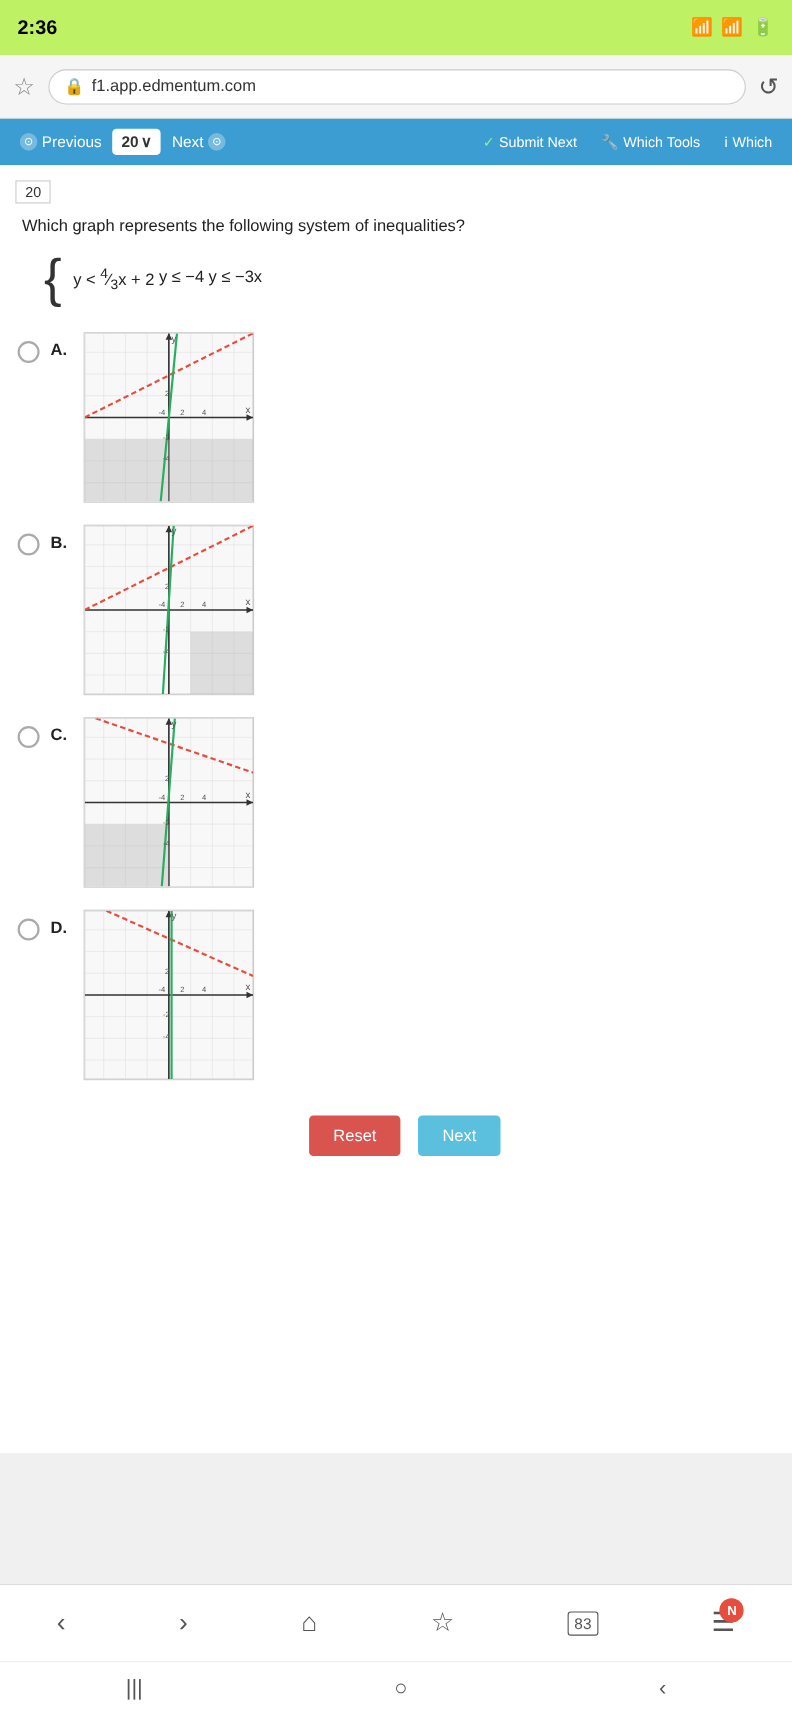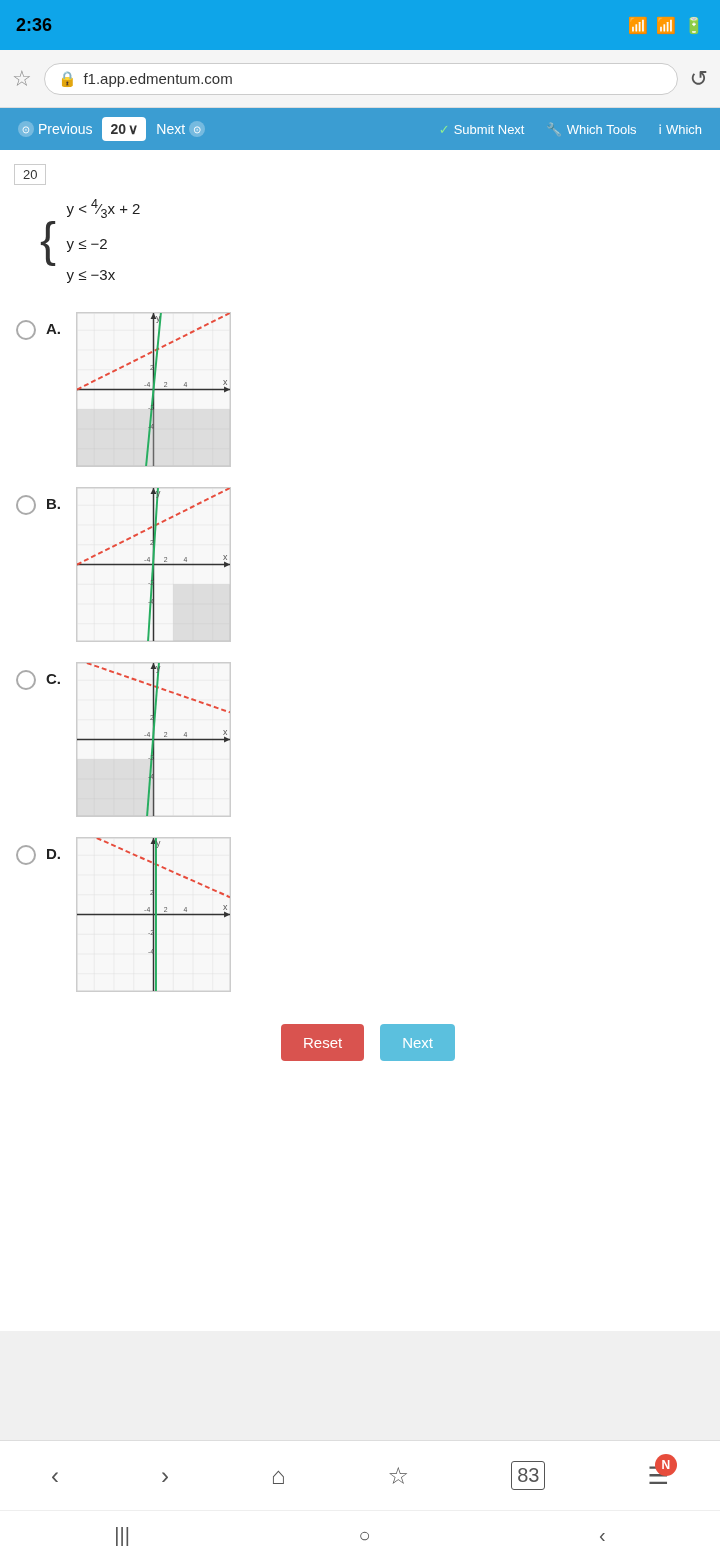--- a/index.html
+++ b/index.html
@@ -1,21 +1,21 @@
 <!DOCTYPE html>
 <html><head>
   <meta charset="utf-8">
   <meta name="viewport" content="width=720px">
   <style>
     * { box-sizing: border-box; margin: 0; padding: 0; }
     body { font-family: Arial, sans-serif; background: #f0f0f0; width: 720px; min-height: 1560px; overflow-x: hidden; }
 
     
     .status-bar {
-      background: #0ea5e9;
+      background: #bef264;
       display: flex;
       justify-content: space-between;
       align-items: center;
       padding: 8px 16px;
       height: 50px;
     }
     .status-time { font-size: 18px; font-weight: bold; }
     .status-icons { display: flex; gap: 8px; align-items: center; font-size: 16px; }
 
     
@@ -116,21 +116,21 @@
     }
     .eq-brace {
       font-size: 48px;
       line-height: 1;
       vertical-align: middle;
       color: #333;
       margin-right: 6px;
     }
     .eq-lines {
       display: inline-flex;
-      flex-direction: column;
+      flex-direction: row;
       vertical-align: middle;
       gap: 4px;
     }
     .eq-line { font-size: 15px; }
 
     
     .choice-row {
       display: flex;
       align-items: flex-start;
       padding: 8px 16px 12px 16px;
@@ -289,27 +289,28 @@
     <div class="nav-right-btn">
       <span>ℹ</span>
       <span>Which</span>
     </div>
   </div>
 </div>
 
 <div class="content-area">
   <span class="question-number-tag">20</span>
 
+  <div class="question-text">Which graph represents the following system of inequalities?</div>
 
   
   <div class="equation-block">
     <span class="eq-brace">{</span>
     <span class="eq-lines">
       <span class="eq-line">y &lt; <sup>4</sup>⁄<sub>3</sub>x + 2</span>
-      <span class="eq-line">y ≤ −2</span>
+      <span class="eq-line">y ≤ −4</span>
       <span class="eq-line">y ≤ −3x</span>
     </span>
   </div>
 
   
   <div class="choice-row">
     <div class="choice-radio"></div>
     <span class="choice-label">A.</span>
     <div class="graph-container">
       <svg class="graph-svg" viewBox="0 0 155 155">
@@ -507,21 +508,21 @@
   <div class="bottom-nav-btn">
     <span>›</span>
   </div>
   <div class="bottom-nav-btn">
     <span>⌂</span>
   </div>
   <div class="bottom-nav-btn">
     <span>☆</span>
   </div>
   <div class="bottom-nav-btn">
-    <span style="font-size:20px; border: 1.5px solid #555; padding: 2px 5px; border-radius: 3px;">83</span>
+    <span style="font-size:14px; border: 1.5px solid #555; padding: 2px 5px; border-radius: 3px;">83</span>
   </div>
   <div class="bottom-nav-btn notification">
     <span>☰</span>
     <span class="notif-badge">N</span>
   </div>
 </div>
 
 <div class="system-nav">
   <div class="sys-btn">
     <span>|||</span>

